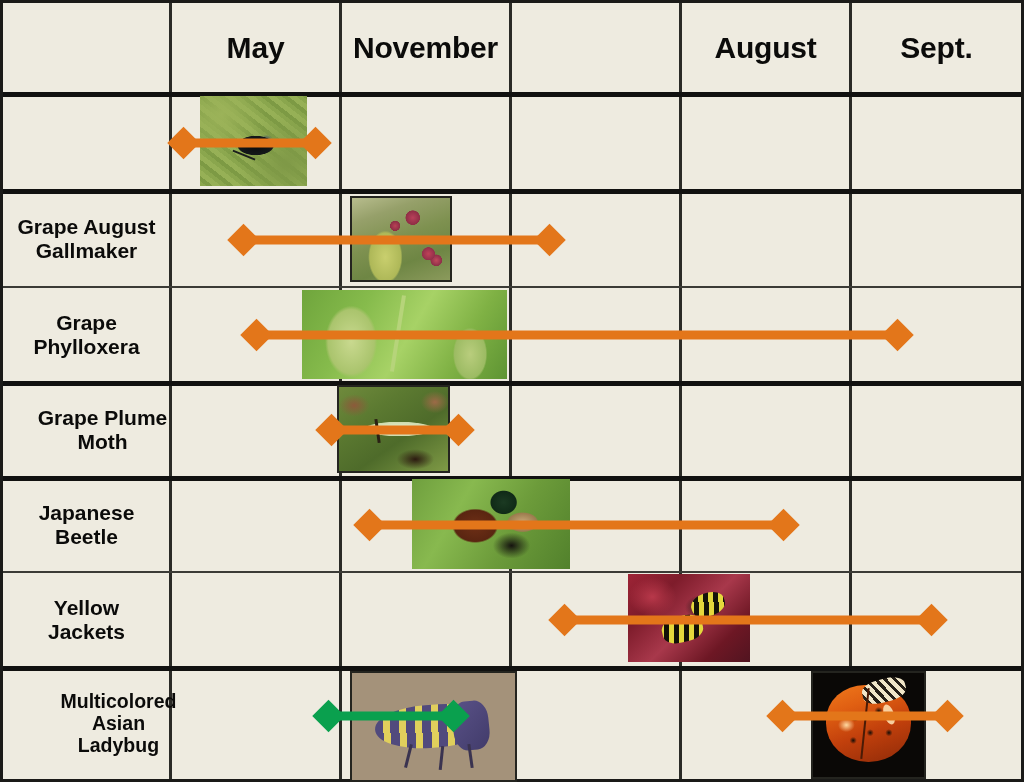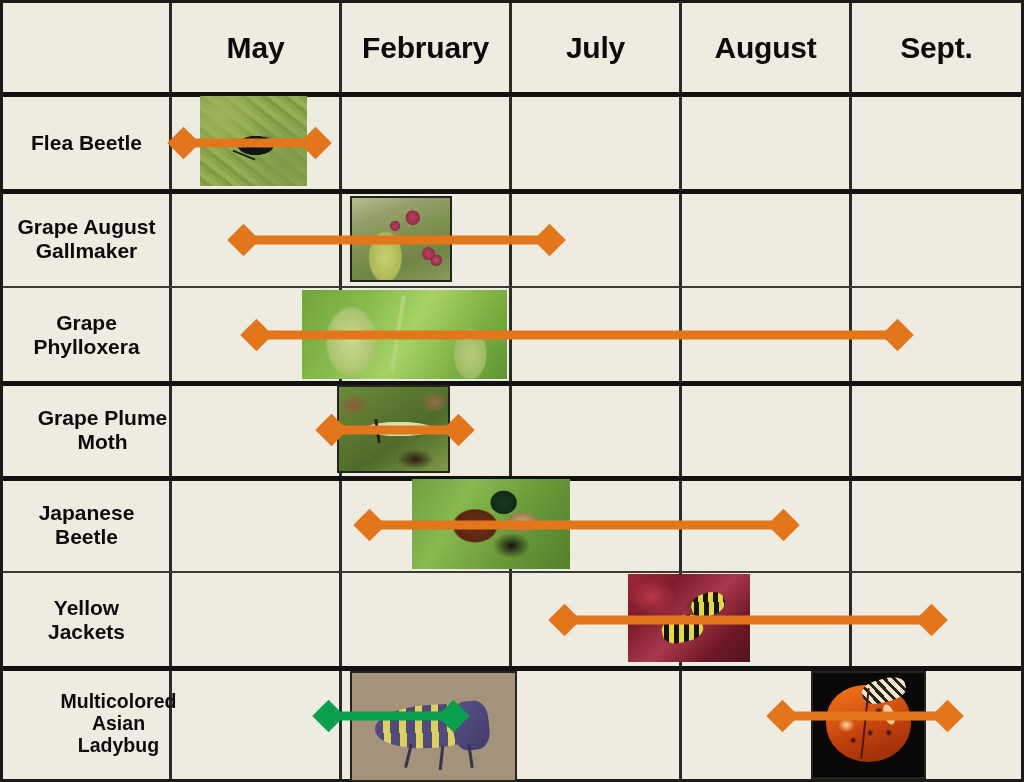--- a/index.html
+++ b/index.html
@@ -407,30 +407,24 @@
       <div class="dia left" style="left:0px;   background:#E3761A; top:42%;"></div>
       <div class="dia right" style="left:165px; background:#E3761A; top:42%;"></div>
     </div>
   </div>
 
   <div class="labels-layer">
 
     <div class="row-label" style="top:3px; height:89px;"></div>
 
     <div class="month-cell" style="left:172px; width:167px;">May</div>
-    <div class="month-cell" style="left:342px; width:167px;">February</div>
-    <div class="month-cell" style="left:512px; width:167px;">July</div>
+    <div class="month-cell" style="left:342px; width:167px;">November</div>
     <div class="month-cell" style="left:682px; width:167px;">August</div>
     <div class="month-cell" style="left:852px; width:169px;">Sept.</div>
 
-    <div class="row-label" style="top:97px; height:92px;">
-      <div>
-        <div>Flea Beetle</div>
-      </div>
-    </div>
 
     <div class="row-label" style="top:192px; height:94px;">
       <div>
         <div>Grape August</div>
         <div>Gallmaker</div>
       </div>
     </div>
 
     <div class="row-label" style="top:289px; height:92px;">
       <div>

